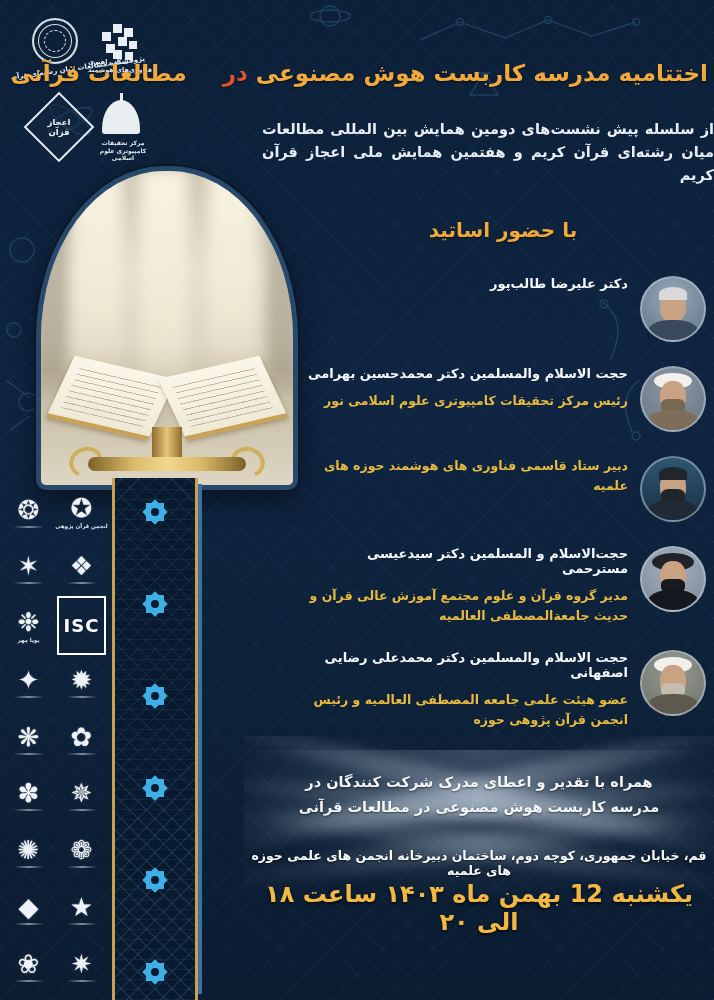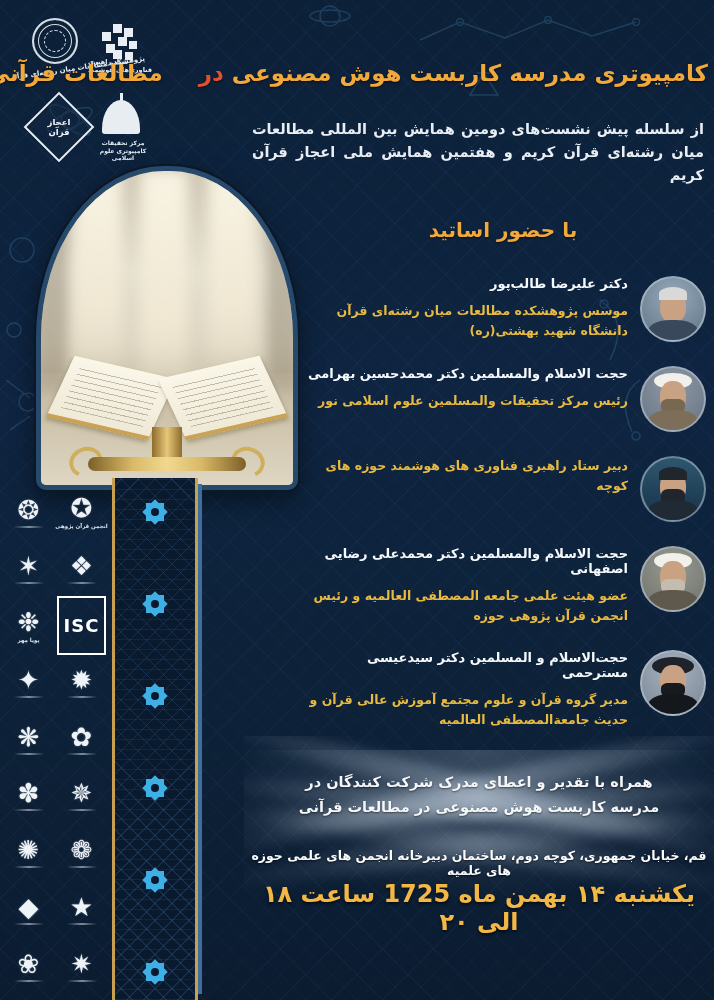--- a/index.html
+++ b/index.html
@@ -19,21 +19,21 @@
   .pix{left:96px;top:16px;width:40px;height:40px;}
   .cap-pix{left:84px;top:52px;width:66px;text-align:left;font-size:6.5px;}
   .diamond{left:30px;top:96px;width:46px;height:46px;border:2px solid #e6edf4;transform:rotate(45deg);background:rgba(20,40,64,.45);}
   .diamond span{position:absolute;inset:0;display:flex;align-items:center;justify-content:center;transform:rotate(-45deg);font-size:8.5px;font-weight:bold;color:#f2f6fa;}
   .dome{left:98px;top:94px;width:38px;height:34px;background:#e8edf2;border-radius:50% 50% 8% 8%/85% 85% 8% 8%;}
   .dome::before{content:"";position:absolute;left:50%;top:-7px;width:3px;height:8px;margin-left:-1.5px;background:#e8edf2;}
   .cap-dome{left:86px;top:133px;width:66px;text-align:center;font-size:6px;}
 
   .title{position:absolute;right:6px;left:168px;top:60px;margin:0;text-align:center;font-size:23px;font-weight:bold;color:#f2a93b;text-shadow:0 1px 2px rgba(0,0,0,.55);white-space:nowrap;}
   .title .hl{color:#e0512f;margin-left:28px;}
-  .subtitle{position:absolute;right:10px;top:118px;width:452px;margin:0;font-size:14.5px;font-weight:bold;line-height:1.6;color:#e9eef5;text-align:justify;}
+  .subtitle{position:absolute;right:0;top:118px;width:452px;margin:0;font-size:14.5px;font-weight:bold;line-height:1.6;color:#e9eef5;text-align:justify;}
 
   
   .arch{position:absolute;left:36px;top:166px;width:252px;height:314px;border-radius:128px 128px 10px 10px/172px 172px 10px 10px;border:5px solid #27496b;box-shadow:0 0 0 2px #0a1828,0 10px 26px rgba(0,0,0,.45);overflow:hidden;background:linear-gradient(180deg,#cfc7b4 0%,#e7e1d1 32%,#ded6c2 55%,#beb29a 78%,#a89d85 100%);}
   .win{position:absolute;top:0;width:46px;height:205px;background:linear-gradient(180deg,#f8f3e3,#f0e8d3 65%,rgba(240,232,211,0));filter:blur(7px);}
   .w1{left:34px;} .w2{left:100px;height:225px;} .w3{left:168px;}
   .wall{position:absolute;top:0;bottom:90px;width:32px;background:rgba(125,115,94,.4);filter:blur(6px);}
   .wl{left:-6px;} .wr{right:-6px;}
   .floor{position:absolute;left:0;right:0;bottom:0;height:112px;background:linear-gradient(180deg,rgba(205,195,170,.15),#cfc5ad 45%,#ded6c3);}
   .bookwrap{position:absolute;left:10px;top:168px;width:232px;height:140px;}
   .page{position:absolute;top:26px;width:104px;height:62px;background:linear-gradient(180deg,#faf6e8,#efe9d6);border-bottom:4px solid #c9a253;box-shadow:0 3px 4px rgba(90,75,40,.35);}
@@ -136,21 +136,21 @@
         </g>
     </svg>
     <div class="cap cap-pix">ستاد راهبری فناوری‌های هوشمند</div>
     <div class="org diamond">
         <span>اعجاز قرآن</span>
       </div>
     <div class="org dome"></div>
     <div class="cap cap-dome">مرکز تحقیقات کامپیوتری علوم اسلامی</div>
   </div>
 
-  <h1 class="title"><span>کامپیوتری مدرسه کاربست هوش مصنوعی</span> <span class="hl">در</span> <span>مطالعات قرآنی</span></h1>
+  <h1 class="title"><span>اختتامیه مدرسه کاربست هوش مصنوعی</span> <span class="hl">در</span> <span>مطالعات قرآنی</span></h1>
   <p class="subtitle">از سلسله پیش نشست‌های دومین همایش بین المللی مطالعات میان رشته‌ای قرآن کریم و هفتمین همایش ملی اعجاز قرآن کریم</p>
 
   <div class="arch">
     <i class="win w1"></i>
       <i class="win w2"></i>
       <i class="win w3"></i>
     <i class="wall wl"></i>
       <i class="wall wr"></i>
     <i class="floor"></i>
     <div class="bookwrap">
@@ -261,73 +261,72 @@
   <main class="speakers">
     <h2 class="sp-heading">با حضور اساتید</h2>
 
     <div class="speaker">
       <div class="av v1">
           <i class="face"></i>
           <i class="hair"></i>
           <i class="torso"></i>
         </div>
       <p class="sp-name">دکتر علیرضا طالب‌پور</p>
-      <p class="sp-role">موسس پژوهشکده مطالعات میان رشته‌ای قرآن دانشگاه شهید بهشتی(ره)</p>
     </div>
 
     <div class="speaker">
       <div class="av v2">
           <i class="turban"></i>
           <i class="face"></i>
           <i class="beard"></i>
           <i class="torso"></i>
         </div>
       <p class="sp-name">حجت الاسلام والمسلمین دکتر محمدحسین بهرامی</p>
-      <p class="sp-role">رئیس مرکز تحقیقات والمسلمین علوم اسلامی نور</p>
+      <p class="sp-role">رئیس مرکز تحقیقات کامپیوتری علوم اسلامی نور</p>
     </div>
 
     <div class="speaker">
       <div class="av v3">
           <i class="face"></i>
           <i class="hair"></i>
           <i class="beard"></i>
           <i class="torso"></i>
         </div>
-      <p class="sp-role">دبیر ستاد راهبری فناوری های هوشمند حوزه های کوچه</p>
+      <p class="sp-role">دبیر ستاد قاسمی فناوری های هوشمند حوزه های علمیه</p>
+    </div>
+
+    <div class="speaker">
+      <div class="av v5">
+          <i class="turban"></i>
+          <i class="face"></i>
+          <i class="beard"></i>
+          <i class="torso"></i>
+        </div>
+      <p class="sp-name">حجت‌الاسلام و المسلمین دکتر سیدعیسی مسترحمی</p>
+      <p class="sp-role">مدیر گروه قرآن و علوم مجتمع آموزش عالی قرآن و حدیث جامعةالمصطفی العالمیه</p>
     </div>
 
     <div class="speaker">
       <div class="av v4">
           <i class="turban"></i>
           <i class="face"></i>
           <i class="beard"></i>
           <i class="torso"></i>
         </div>
       <p class="sp-name">حجت الاسلام والمسلمین دکتر محمدعلی رضایی اصفهانی</p>
       <p class="sp-role">عضو هیئت علمی جامعه المصطفی العالمیه و رئیس انجمن قرآن پژوهی حوزه</p>
-    </div>
-
-    <div class="speaker">
-      <div class="av v5">
-          <i class="turban"></i>
-          <i class="face"></i>
-          <i class="beard"></i>
-          <i class="torso"></i>
-        </div>
-      <p class="sp-name">حجت‌الاسلام و المسلمین دکتر سیدعیسی مسترحمی</p>
-      <p class="sp-role">مدیر گروه قرآن و علوم مجتمع آموزش عالی قرآن و حدیث جامعةالمصطفی العالمیه</p>
     </div>
   </main>
 
   <div class="bottom">
     <i class="glow"></i>
     <i class="blade b1"></i>
       <i class="blade b2"></i>
       <i class="blade b3"></i>
       <i class="blade b4"></i>
       <i class="blade b5"></i>
       <i class="blade b6"></i>
     <p class="note">همراه با تقدیر و اعطای مدرک شرکت کنندگان در مدرسه کاربست هوش مصنوعی در مطالعات قرآنی</p>
     <p class="addr">قم، خیابان جمهوری، کوچه دوم، ساختمان دبیرخانه انجمن های علمی حوزه های علمیه</p>
-    <p class="dt">یکشنبه ۱۴ بهمن ماه 1725 ساعت ۱۸ الی ۲۰</p>
+    <p class="dt">یکشنبه 12 بهمن ماه ۱۴۰۳ ساعت ۱۸ الی ۲۰</p>
   </div>
 
 </div>
 
 </body></html>

